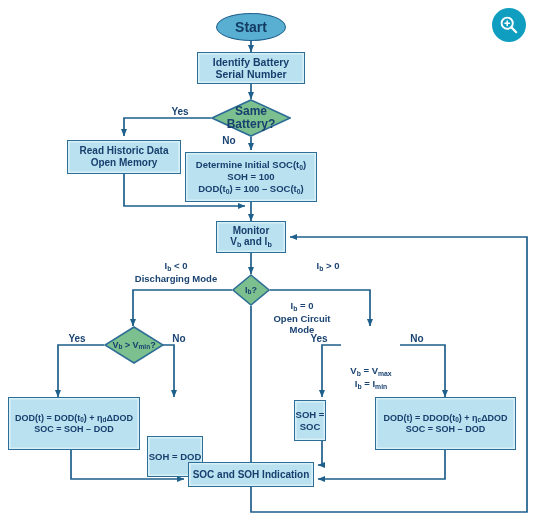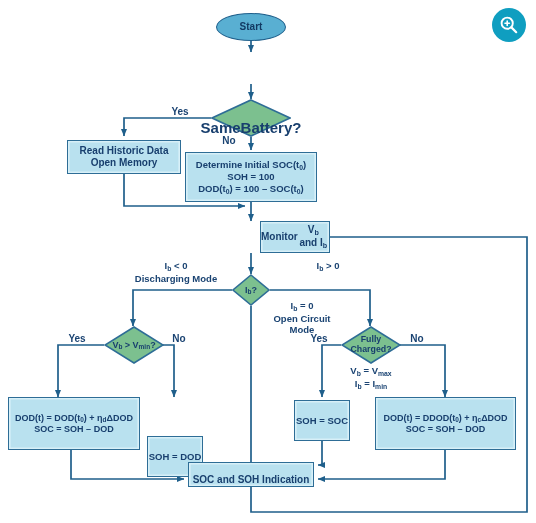--- a/index.html
+++ b/index.html
@@ -76,30 +76,34 @@
       <path d="M174,465 L184,465" marker-end="url(#arrow)"></path>
 
       <path d="M322,441 L322,465 L318,465" marker-end="url(#arrow)"></path>
 
       <path d="M445,450 L445,479 L318,479" marker-end="url(#arrow)"></path>
 
       <path d="M251,487 L251,512 L527,512 L527,237 L290,237" marker-end="url(#arrow)"></path>
     </g>
   </svg>
 
-  <div class="node term" style="left:216px;top:13px;width:70px;height:28px;font-size:10px;">
+  <div class="node term" style="left:216px;top:13px;width:70px;height:28px;font-size:14px;">
     <span>Start</span>
   </div>
 
+  <div class="node proc" style="left:197px;top:52px;width:108px;height:32px;font-size:10.5px;flex-direction:column;">
+    <span>Identify Battery</span>
+    <span>Serial Number</span>
+  </div>
 
   <div class="diamond-wrap" style="left:211px;top:99px;width:80px;height:38px;">
     <svg width="80" height="38" viewBox="0 0 80 38" xmlns="http://www.w3.org/2000/svg">
       <polygon points="40,1 79,19 40,37 1,19" fill="#7cc08f" stroke="#2e6d96" stroke-width="1.6"></polygon>
     </svg>
-    <div class="dlabel" style="font-size:15px;flex-direction:row;align-items:flex-end;">
+    <div class="dlabel" style="font-size:12px;flex-direction:column;">
       <span>Same</span>
       <span>Battery?</span>
     </div>
   </div>
   <div class="free" style="left:163px;top:106px;width:34px;font-size:10px;">
     <span>Yes</span>
   </div>
   <div class="free" style="left:216px;top:135px;width:26px;font-size:10px;">
     <span>No</span>
   </div>
@@ -108,21 +112,21 @@
     <span>Read Historic Data</span>
     <span>Open Memory</span>
   </div>
 
   <div class="node proc" style="left:185px;top:152px;width:132px;height:50px;font-size:9.5px;flex-direction:column;">
     <span><span>Determine Initial SOC(t</span><sub>0</sub><span>)</span></span>
     <span>SOH = 100</span>
     <span><span>DOD(t</span><sub>0</sub><span>) = 100 – SOC(t</span><sub>0</sub><span>)</span></span>
   </div>
 
-  <div class="node proc" style="left:216px;top:221px;width:70px;height:32px;font-size:10px;flex-direction:row;margin-left:44px;">
+  <div class="node proc" style="left:216px;top:221px;width:70px;height:32px;font-size:10px;flex-direction:column;">
     <span>Monitor</span>
     <span><span>V</span><sub>b</sub><span> and I</span><sub>b</sub></span>
   </div>
 
   <div class="diamond-wrap" style="left:232px;top:274px;width:38px;height:32px;">
     <svg width="38" height="32" viewBox="0 0 38 32" xmlns="http://www.w3.org/2000/svg">
       <polygon points="19,1 37,16 19,31 1,16" fill="#7cc08f" stroke="#2e6d96" stroke-width="1.5"></polygon>
     </svg>
     <div class="dlabel" style="font-size:9px;">
       <span><span>I</span><sub>b</sub><span>?</span></span>
@@ -152,59 +156,50 @@
       <span><span>V</span><sub>b</sub><span> &gt; V</span><sub>min</sub><span>?</span></span>
     </div>
   </div>
   <div class="free" style="left:62px;top:333px;width:30px;font-size:10px;">
     <span>Yes</span>
   </div>
   <div class="free" style="left:166px;top:333px;width:26px;font-size:10px;">
     <span>No</span>
   </div>
 
-  <div class="diamond-wrap" style="left:341px;top:326px;width:60px;height:38px;">
-    <svg width="60" height="38" viewBox="0 0 60 38" xmlns="http://www.w3.org/2000/svg">
-      <polygon points="30,1 59,19 30,37 1,19" fill="#7cc08f" stroke="#2e6d96" stroke-width="1.6"></polygon>
-    </svg>
-    <div class="dlabel" style="font-size:8.8px;flex-direction:column;">
-      <span>Fully</span>
-      <span>Charged?</span>
-    </div>
-  </div>
   <div class="free" style="left:303px;top:333px;width:32px;font-size:10px;">
     <span>Yes</span>
   </div>
   <div class="free" style="left:404px;top:333px;width:26px;font-size:10px;">
     <span>No</span>
   </div>
   <div class="free" style="left:330px;top:365px;width:82px;font-size:9.5px;">
     <div><span>V</span><sub>b</sub><span> = V</span><sub>max</sub></div>
     <div><span>I</span><sub>b</sub><span> = I</span><sub>min</sub></div>
   </div>
 
   <div class="node proc" style="left:8px;top:397px;width:132px;height:53px;font-size:9px;flex-direction:column;">
     <span><span>DOD(t) = DOD(t</span><sub>0</sub><span>) + η</span><sub>d</sub><span>ΔDOD</span></span>
     <span>SOC = SOH – DOD</span>
   </div>
 
   <div class="node proc" style="left:147px;top:400px;width:56px;height:41px;font-size:9.5px;margin-top:36px;">
     <span>SOH = DOD</span>
   </div>
 
-  <div class="node proc" style="left:294px;top:400px;width:56px;height:41px;font-size:9.5px;">
+  <div class="node proc" style="left:294px;top:400px;width:32px;height:41px;font-size:9.5px;">
     <span>SOH = SOC</span>
   </div>
 
   <div class="node proc" style="left:375px;top:397px;width:141px;height:53px;font-size:9px;flex-direction:column;">
     <span><span>DOD(t) = DDOD(t</span><sub>0</sub><span>) + η</span><sub>c</sub><span>ΔDOD</span></span>
     <span>SOC = SOH – DOD</span>
   </div>
 
-  <div class="node proc" style="left:188px;top:462px;width:126px;height:25px;font-size:10px;align-items:flex-end;">
+  <div class="node proc" style="left:188px;top:462px;width:126px;height:25px;font-size:10px;">
     <span>SOC and SOH Indication</span>
   </div>
 
   <div class="zoom-btn" title="zoom-in">
     <svg width="20" height="20" viewBox="0 0 20 20" xmlns="http://www.w3.org/2000/svg">
       <circle cx="8.2" cy="8.2" r="5.6" fill="none" stroke="#ffffff" stroke-width="1.9"></circle>
       <line x1="6" y1="8.2" x2="10.4" y2="8.2" stroke="#ffffff" stroke-width="1.6" stroke-linecap="round"></line>
       <line x1="8.2" y1="6" x2="8.2" y2="10.4" stroke="#ffffff" stroke-width="1.6" stroke-linecap="round"></line>
       <line x1="12.4" y1="12.4" x2="17.2" y2="17.2" stroke="#ffffff" stroke-width="2.2" stroke-linecap="round"></line>
     </svg>

